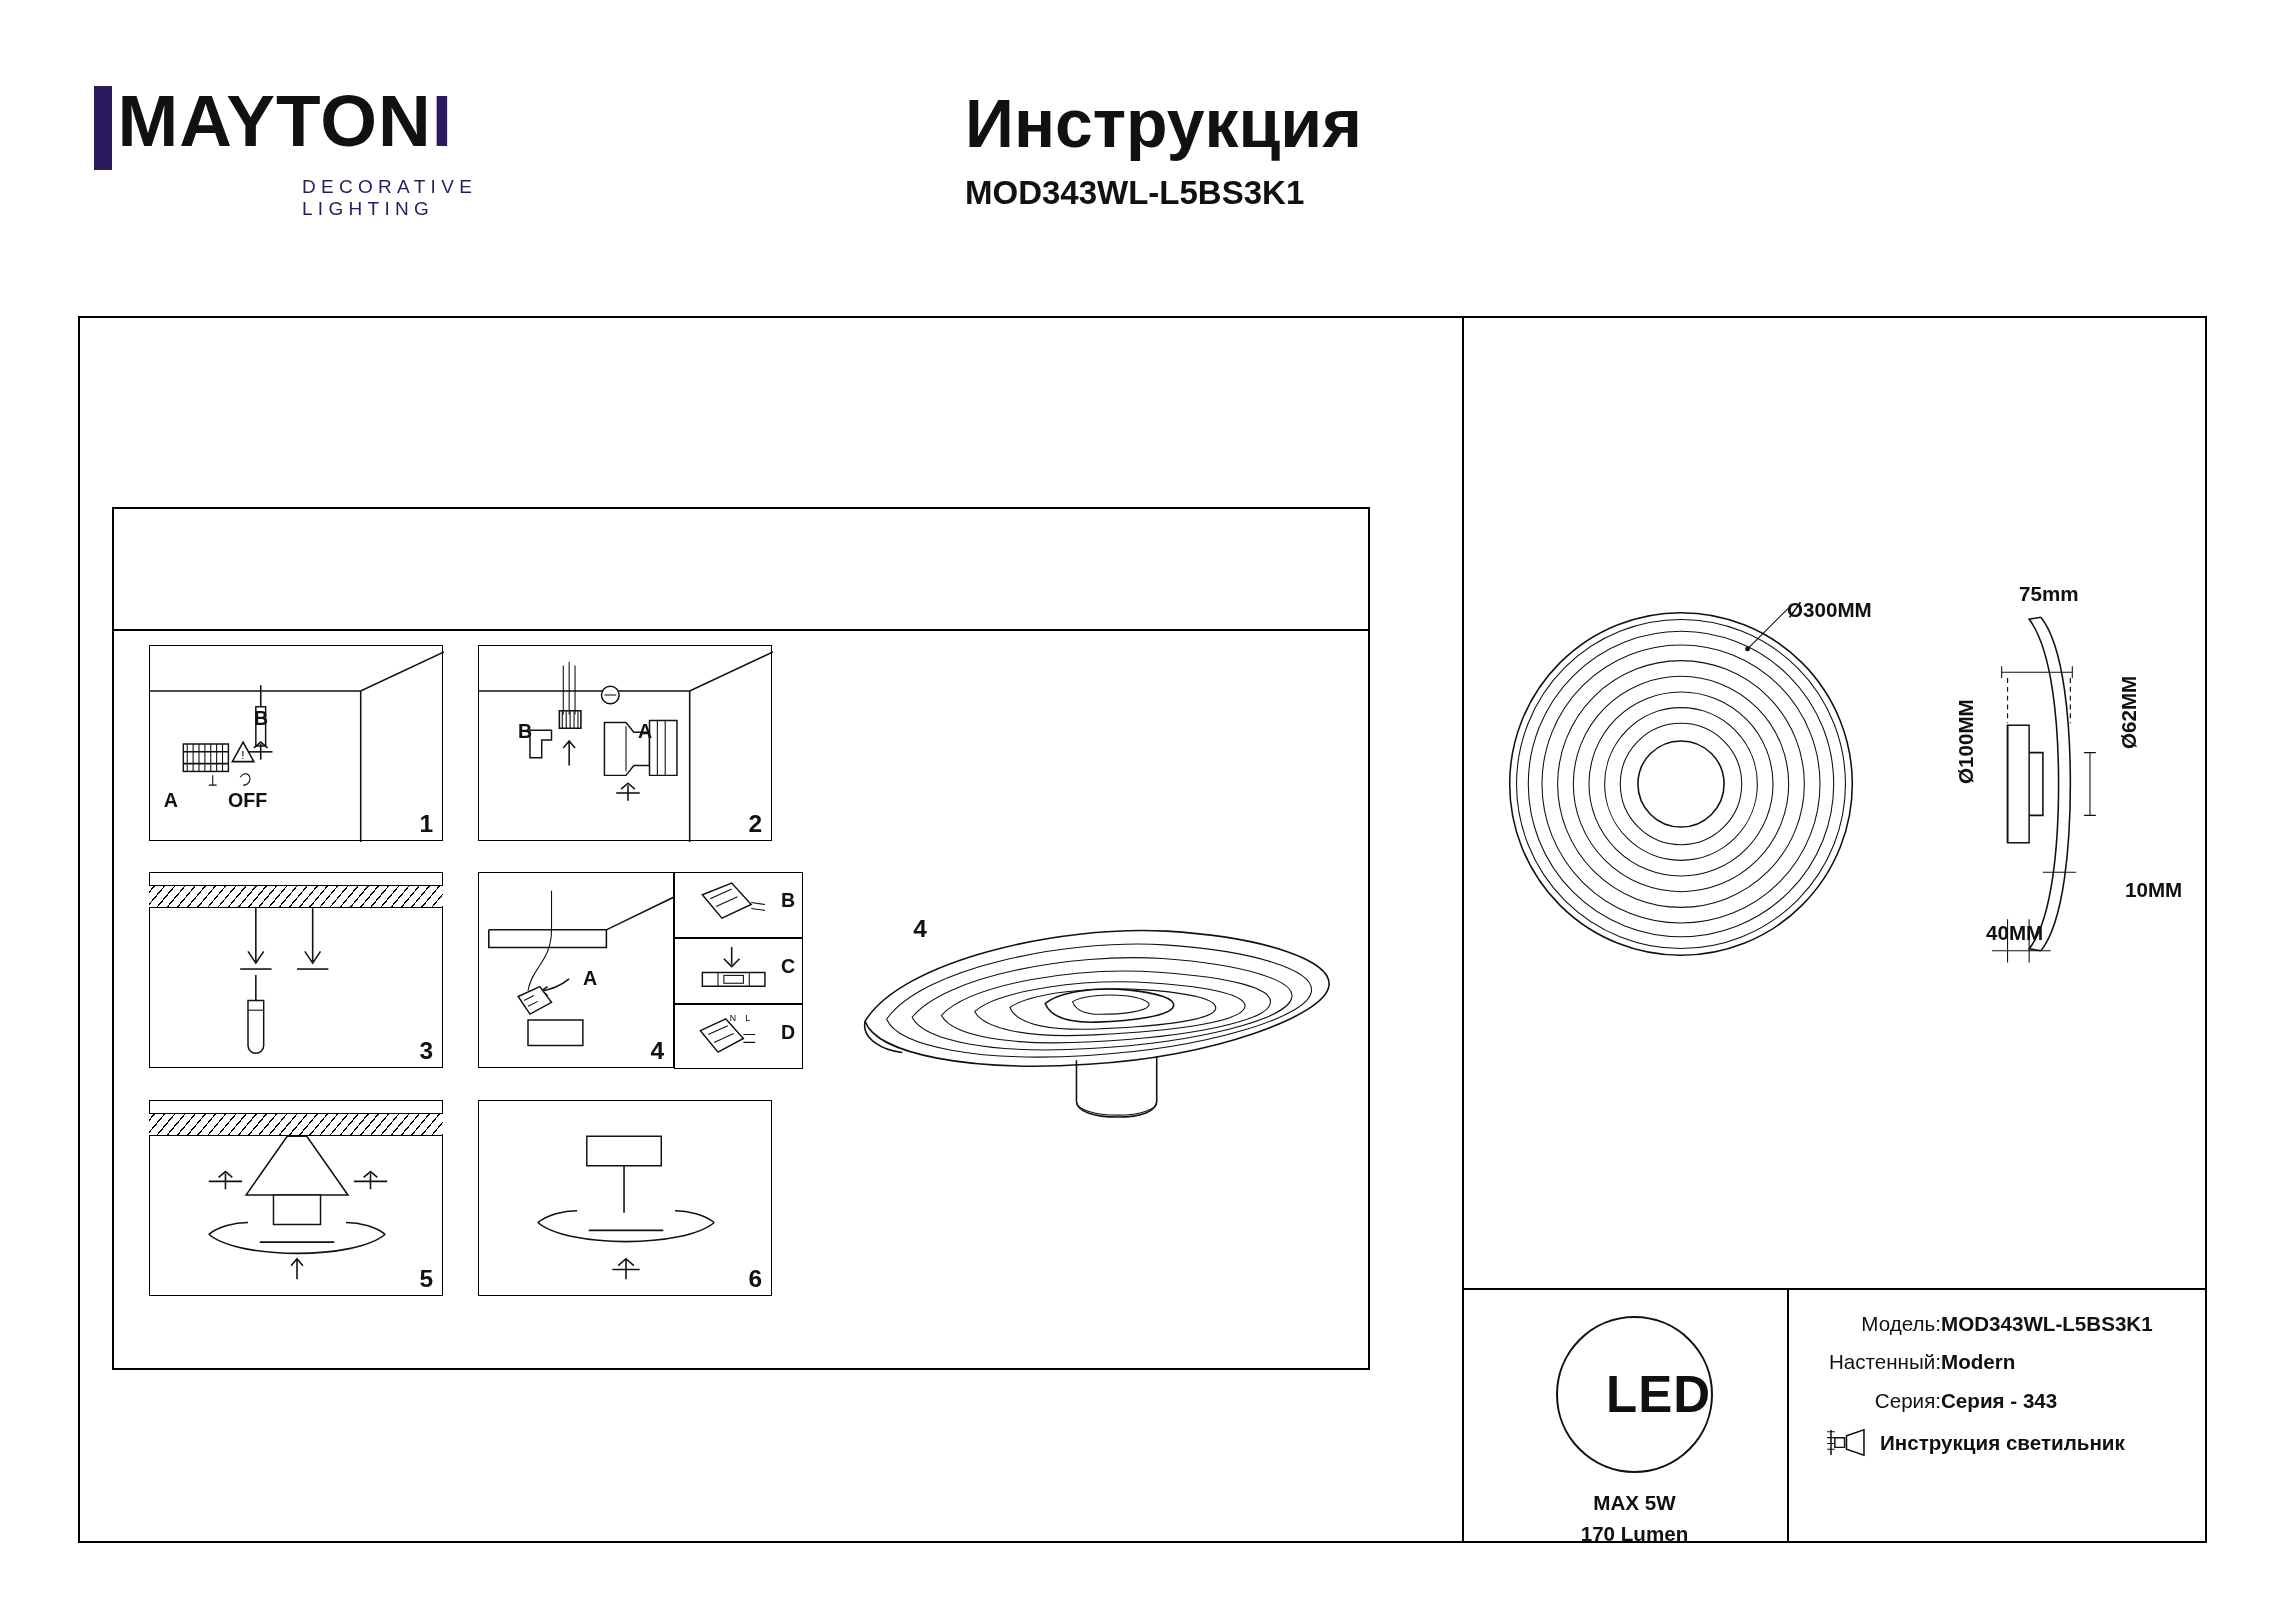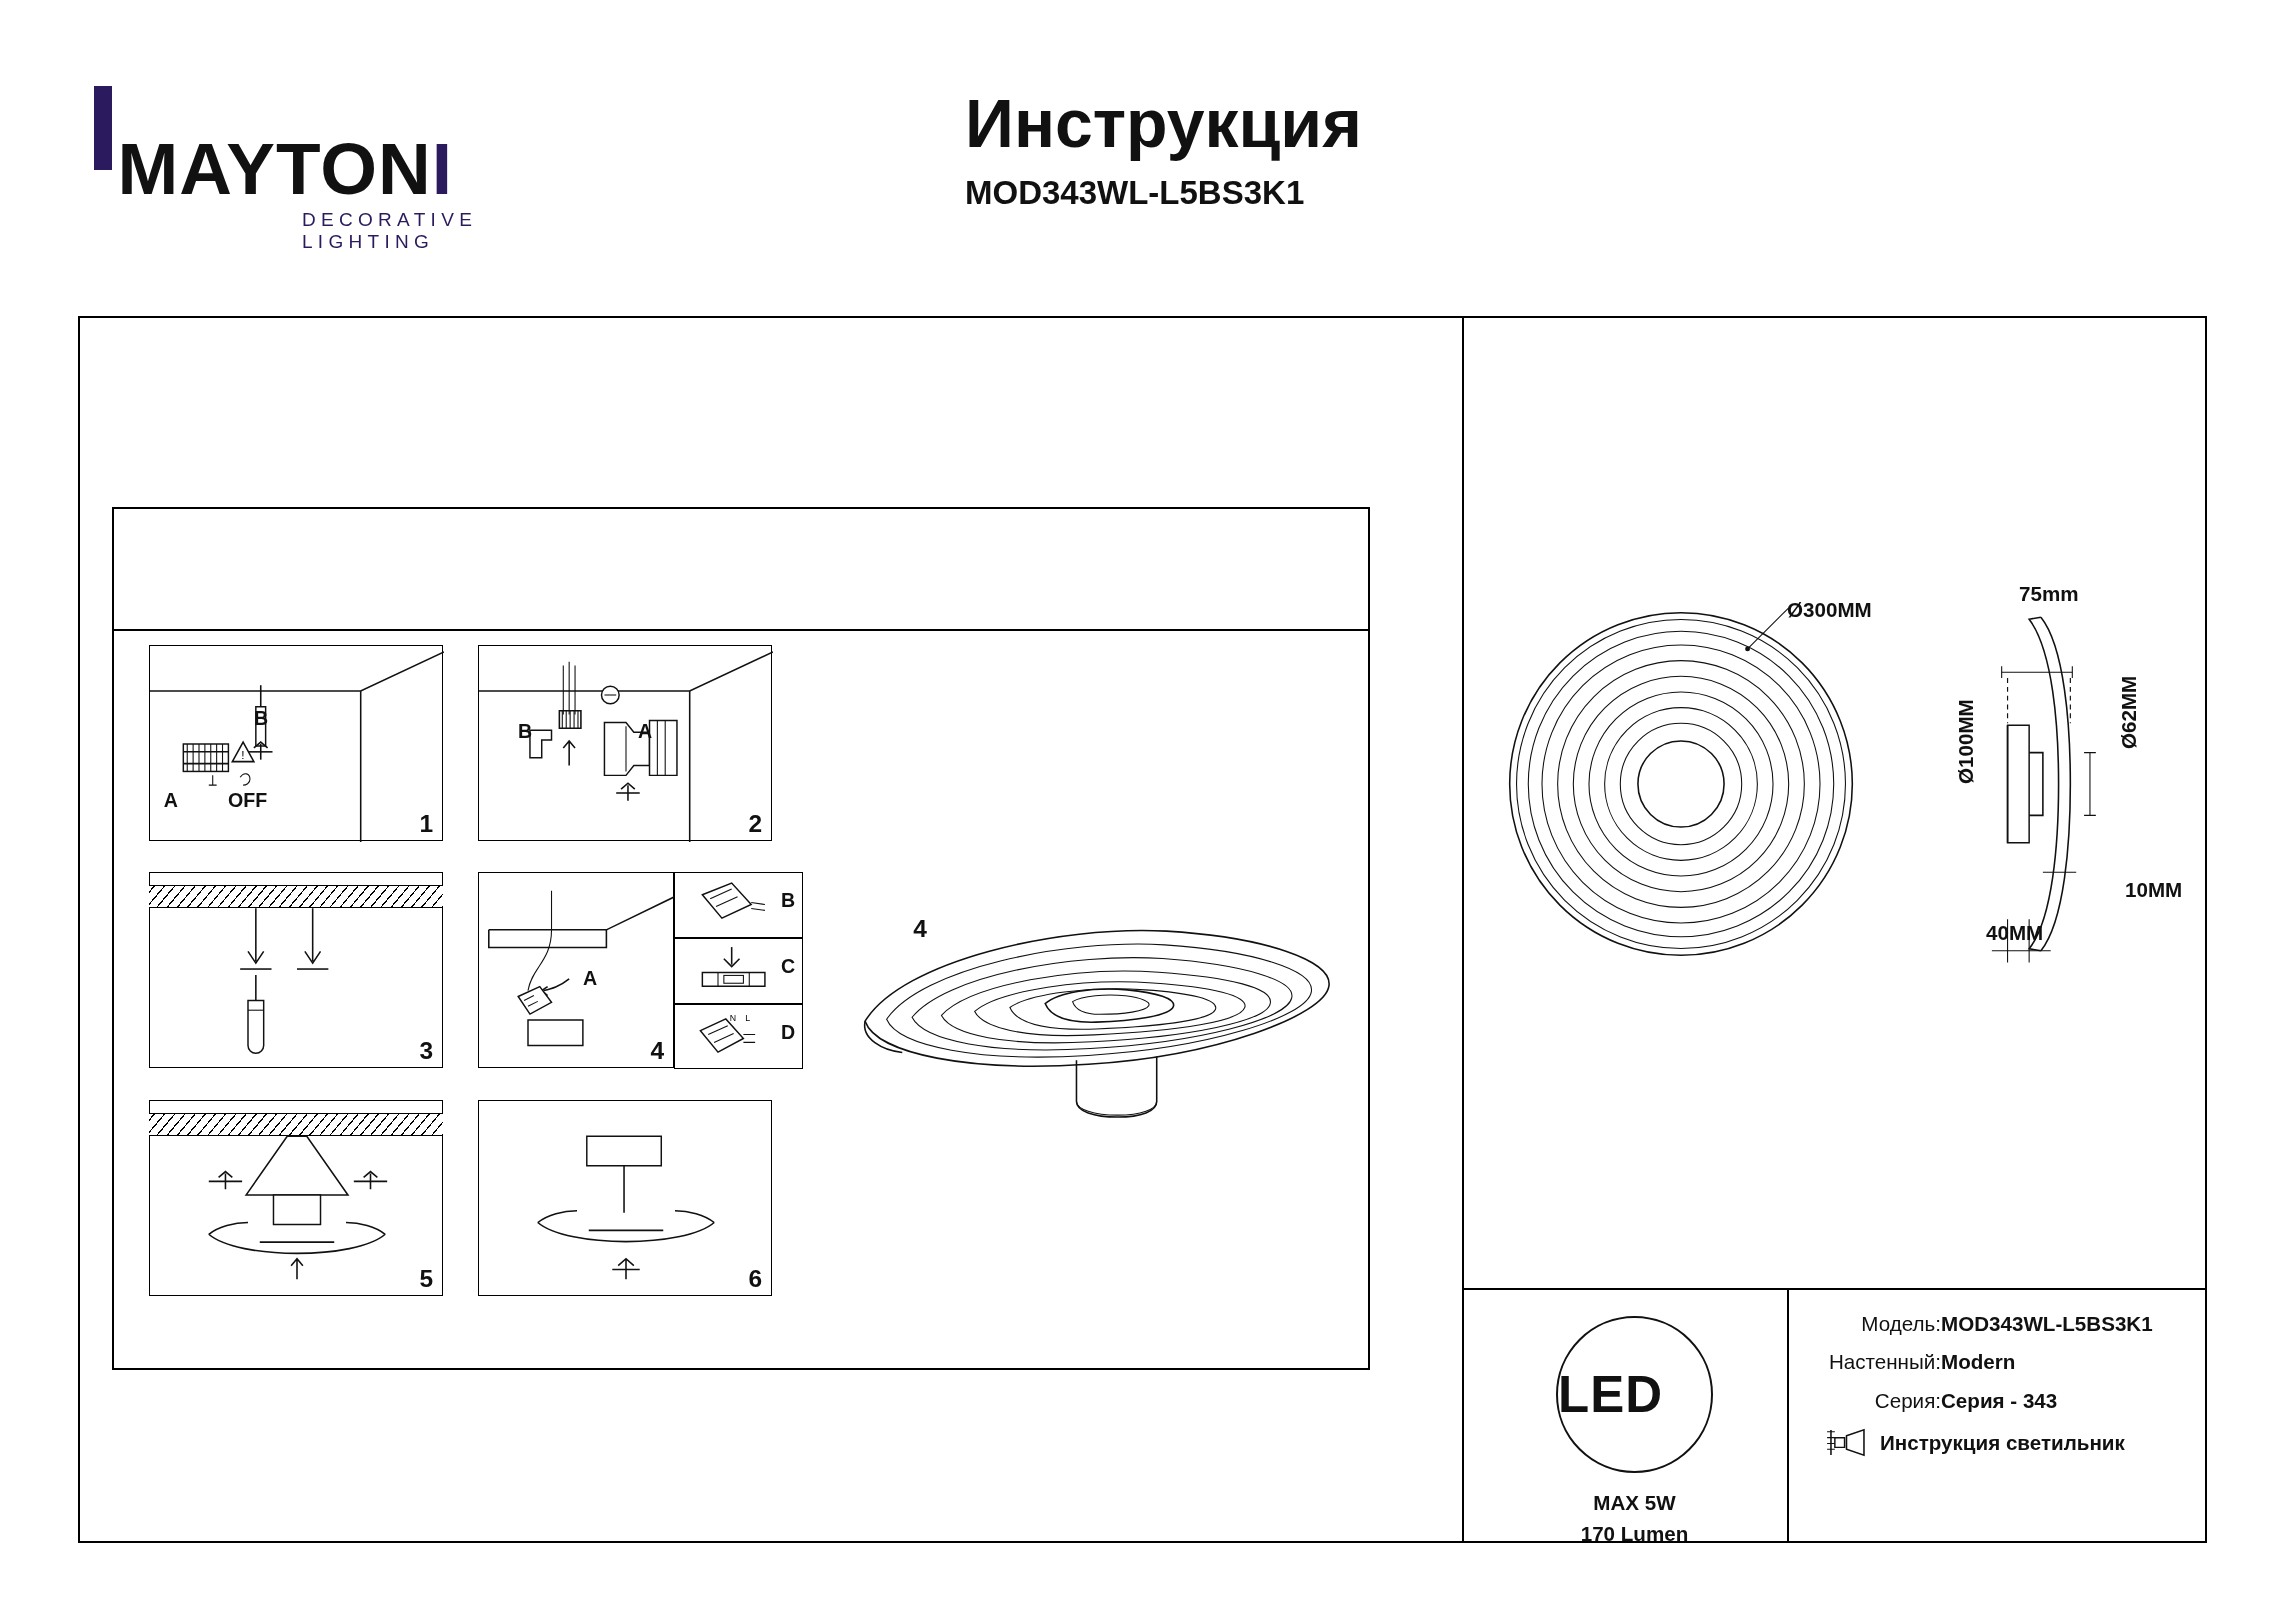--- a/index.html
+++ b/index.html
@@ -37,21 +37,20 @@
     background: #2b1a5e;
     margin-right: 5.9px;
   }
   .logo-text {
     font-family: "Liberation Sans", sans-serif;
     font-weight: bold;
     font-size: 73px;
     letter-spacing: 1px;
     line-height: 0.95;
     color: #111;
-    margin-top: 48px;
   }
   .logo-text .dot {
     color: #2b1a5e;
   }
   .logo-sub {
     margin-top: 6px;
     margin-left: 208px;
     font-size: 19px;
     letter-spacing: 5.3px;
     color: #2b1a5e;
@@ -186,21 +185,21 @@
   .led-badge {
     position: absolute;
     left: 1556px;
     top: 1316px;
     width: 153px;
     height: 153px;
     border-radius: 50%;
     border: 2.5px solid #111;
     display: flex;
     align-items: center;
-    justify-content: flex-start;
+    justify-content: flex-end;
   }
   .led-text {
     font-size: 51px;
     font-weight: bold;
     letter-spacing: 1px;
     color: #111;
   }
   .led-caption {
     position: absolute;
     left: 1529px;

